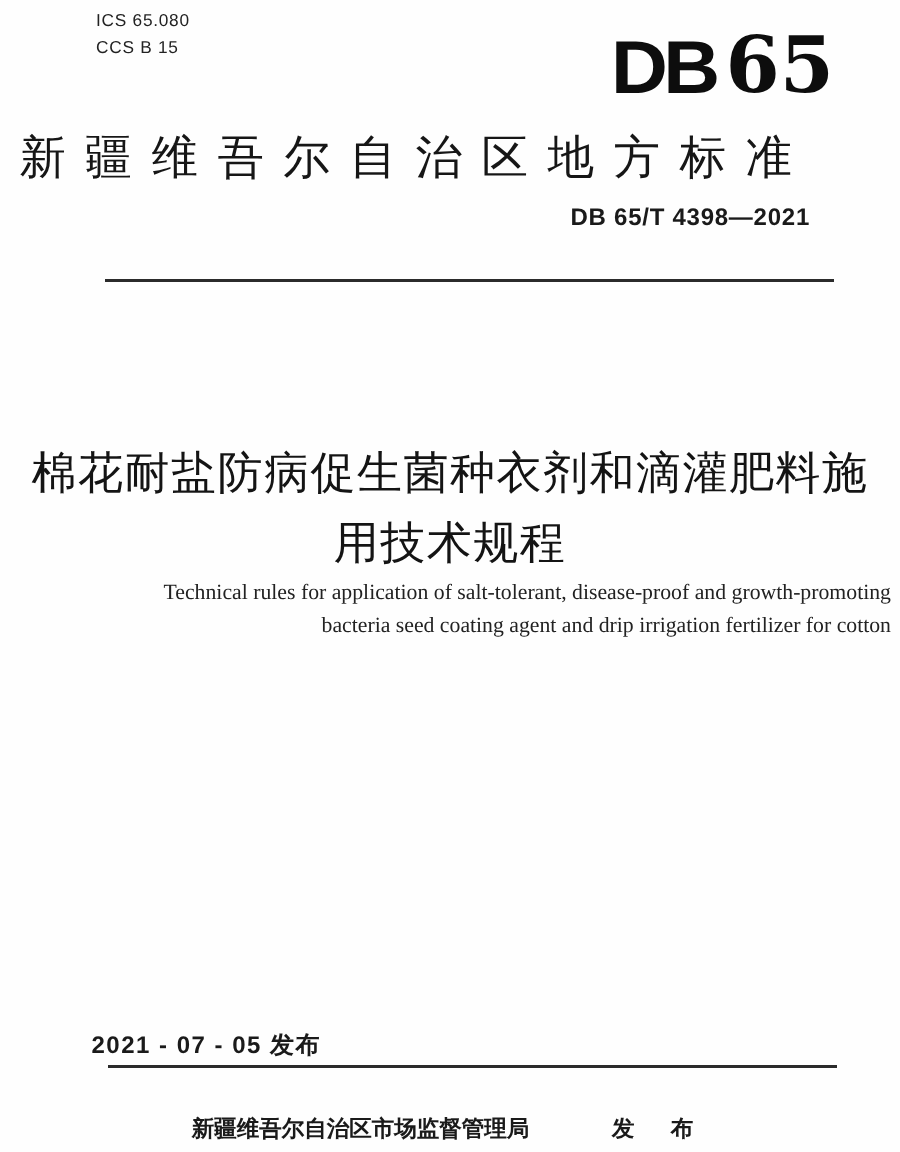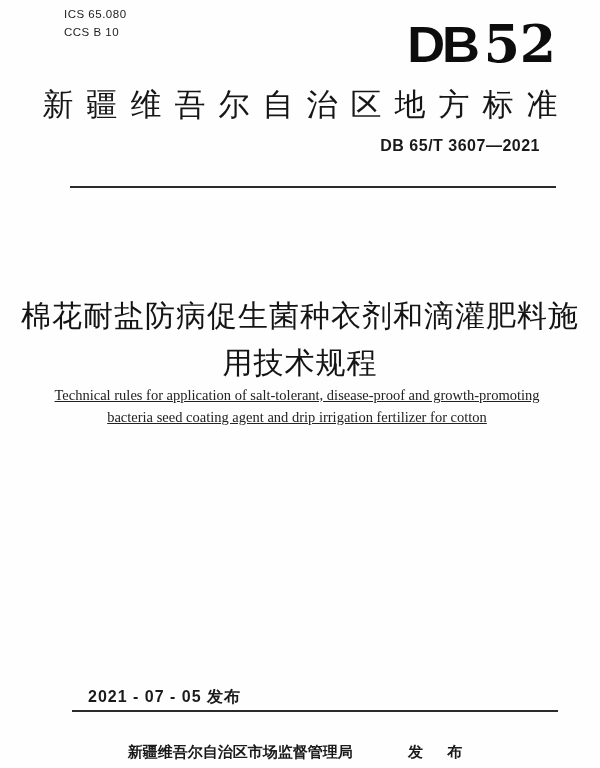--- a/index.html
+++ b/index.html
@@ -53,21 +53,20 @@
     margin-left: 8px;
     color: #0d0d0d;
   }
 
   
   .std-category {
     position: absolute;
     left: 0;
     right: 0;
     top: 84px;
-    text-align: center;
     font-size: 31px;
     font-weight: 500;
     letter-spacing: 13px;
     padding-left: 13px; 
     white-space: nowrap;
     color: #161616;
   }
 
   
   .std-number {
@@ -102,32 +101,31 @@
     letter-spacing: 1px;
     color: #141414;
   }
 
   
   .title-en {
     position: absolute;
     left: 0;
     right: 6px;
     top: 384px;
-    text-align: center;
+    text-align: right;
     font-family: "Liberation Serif", serif;
     font-size: 14.5px;
     line-height: 22px;
     color: #222;
-    text-decoration: underline;
   }
 
   
   .date-row {
     position: absolute;
-    left: 88px;
+    left: 61px;
     right: 45px;
     top: 687px;
     display: flex;
     justify-content: space-between;
     font-size: 16px;
     font-weight: 600;
     letter-spacing: 1px;
     color: #1a1a1a;
   }
 
@@ -157,31 +155,31 @@
     letter-spacing: 10px;
   }
 </style>
 </head>
 <body>
 
 <div class="page">
 
   <div class="codes">
     <div>ICS  65.080</div>
-    <div>CCS B 10</div>
+    <div>CCS B 15</div>
   </div>
 
   <div class="logo">
     <span class="db">DB</span>
-    <span class="num">52</span>
+    <span class="num">65</span>
   </div>
 
   <div class="std-category">新疆维吾尔自治区地方标准</div>
 
-  <div class="std-number">DB 65/T 3607—2021</div>
+  <div class="std-number">DB 65/T 4398—2021</div>
 
   <div class="rule-top"></div>
 
   <div class="title-cn">
     <div>棉花耐盐防病促生菌种衣剂和滴灌肥料施</div>
     <div>用技术规程</div>
   </div>
 
   <div class="title-en">
     <div>Technical rules for application of salt-tolerant, disease-proof and growth-promoting</div>

